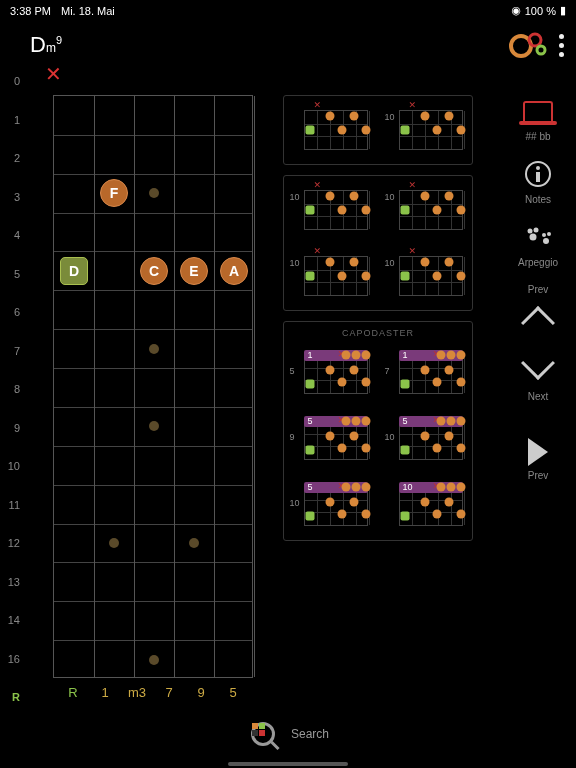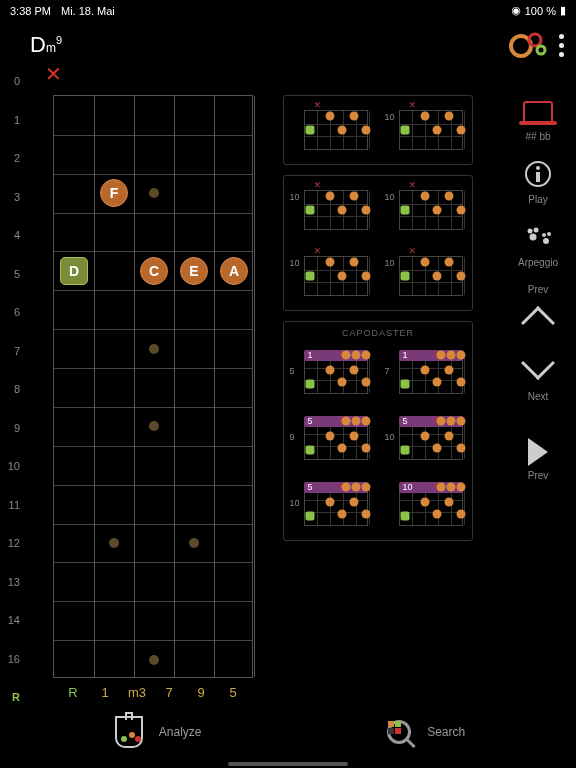--- a/index.html
+++ b/index.html
@@ -410,21 +410,21 @@
     <span>##  bb</span>
   </div>
   <div class="sb-item">
     <div class="sb-icon">
         <svg width="28" height="28">
           <circle cx="14" cy="14" r="12" fill="none" stroke="#ccc" stroke-width="2"></circle>
           <circle cx="14" cy="8" r="2" fill="#ccc"></circle>
           <rect x="12" y="12" width="4" height="10" fill="#ccc"></rect>
         </svg>
       </div>
-    <span>Play</span>
+    <span>Notes</span>
   </div>
   <div class="sb-item">
     <div class="sb-icon">
         <svg width="28" height="20">
           <circle cx="6" cy="4" r="2.5" fill="#ccc"></circle>
           <circle cx="12" cy="3" r="2.5" fill="#ccc"></circle>
           <circle cx="9" cy="10" r="3.5" fill="#ccc"></circle>
           <circle cx="20" cy="8" r="2" fill="#ccc"></circle>
           <circle cx="25" cy="7" r="2" fill="#ccc"></circle>
           <circle cx="22" cy="14" r="3" fill="#ccc"></circle>
@@ -445,30 +445,20 @@
       <span>Next</span>
     </div>
   <div class="sb-item" style="margin-top:20px">
       <div class="play"></div>
       <span>Prev</span>
     </div>
 </div>
 
 <div class="bottombar">
   <div class="bb-item">
-    <div class="bb-icon">
-        <div class="flask">
-          <div class="fd" style="background:#8bc34a;bottom:4px;left:4px"></div>
-          <div class="fd" style="background:#d8883a;bottom:8px;left:12px"></div>
-          <div class="fd" style="background:#c33;bottom:4px;left:18px"></div>
-        </div>
-      </div>
-    <span>Analyze</span>
-  </div>
-  <div class="bb-item">
     <div class="bb-icon search-icon">
         <div class="mag"></div>
         <svg style="position:absolute;left:3px;top:3px" width="18" height="18">
           <rect x="2" y="2" width="6" height="6" fill="#d8883a"></rect>
           <rect x="9" y="2" width="6" height="6" fill="#8bc34a"></rect>
           <rect x="2" y="9" width="6" height="6" fill="#333"></rect>
           <rect x="9" y="9" width="6" height="6" fill="#c33"></rect>
         </svg>
       </div>
     <span>Search</span>

